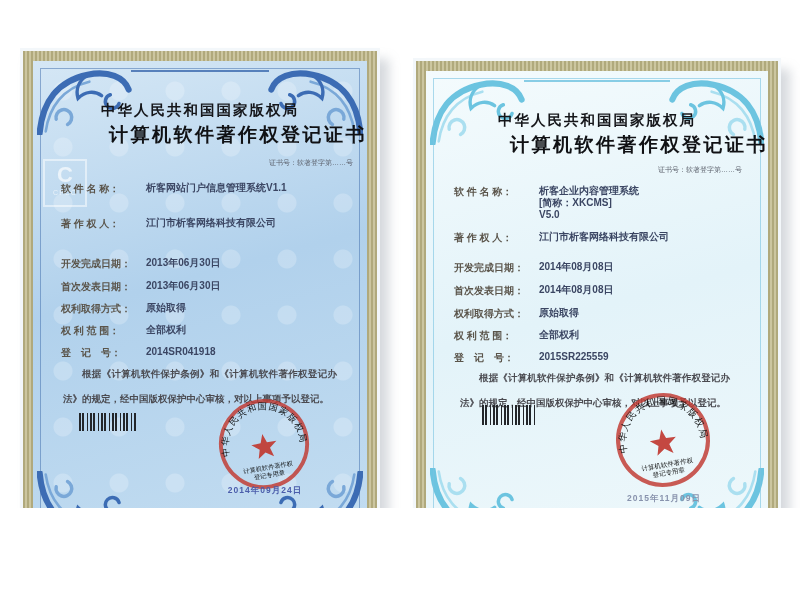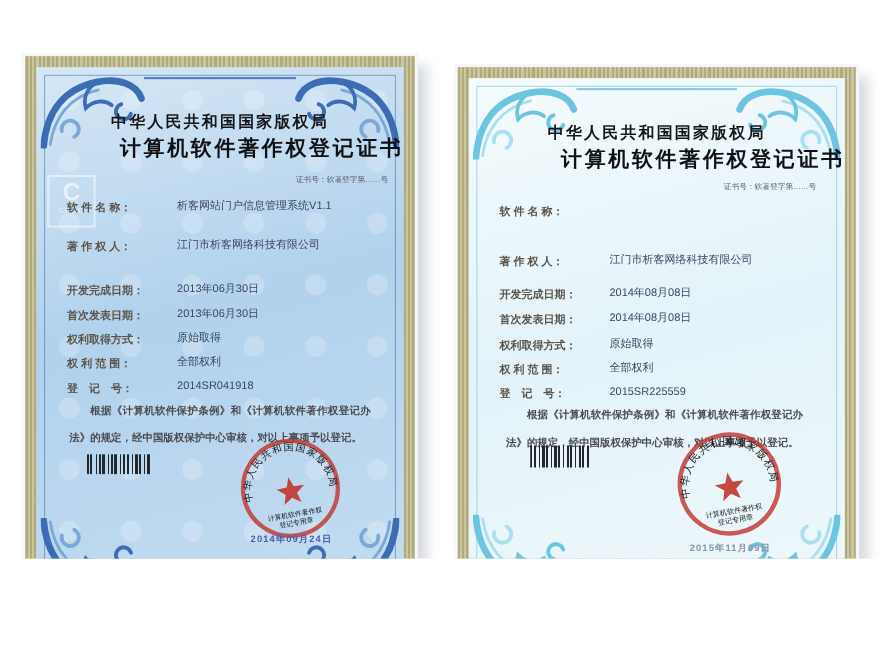--- a/index.html
+++ b/index.html
@@ -29,21 +29,21 @@
   .cert-b .orn .s1{stroke:#6cc4e0}.cert-b .orn .s2{stroke:#aadff0}
   .authority{position:absolute;top:40px;left:0;right:0;text-align:center;font-size:14.5px;
              font-weight:bold;letter-spacing:2px;color:#15161a;}
   .cert-title{position:absolute;top:61px;left:0;right:0;text-align:right;font-size:19px;
               font-weight:bold;letter-spacing:2.5px;color:#101114;}
   .certno{position:absolute;font-size:7px;color:#5a5f6a;}
   .cert-a .certno{top:97px;right:14px;}
   .cert-b .certno{top:94px;right:26px;}
   .row{position:absolute;left:28px;display:flex;font-size:10px;white-space:nowrap;}
   .row .lab{display:inline-block;width:85px;color:#5a544a;font-weight:bold;flex:none;}
-  .row .valcol{font-weight:normal;color:#3b4663;margin-left:15px;}
+  .row .valcol{font-weight:bold;color:#3b4663;}
   .row .valcol span{display:block;line-height:12px;}
   .cert-a .r0{top:121px}.cert-a .r1{top:156px}.cert-a .r2{top:196px}.cert-a .r3{top:219px}
   .cert-a .r4{top:241px}.cert-a .r5{top:263px}.cert-a .r6{top:285px}
   .cert-b .r0{top:114px}.cert-b .r1{top:160px}.cert-b .r2{top:190px}.cert-b .r3{top:213px}
   .cert-b .r4{top:236px}.cert-b .r5{top:258px}.cert-b .r6{top:280px}
   .statement{position:absolute;font-size:9.5px;line-height:25px;color:#4a4a50;text-indent:2em;
              text-align:justify;font-weight:bold;}
   .cert-a .statement{top:300px;left:30px;width:274px;}
   .cert-b .statement{top:294px;left:34px;width:270px;}
   .barcode{position:absolute;background:repeating-linear-gradient(90deg,#23262a 0 2px,transparent 2px 3px,
@@ -204,20 +204,25 @@
         <path class="s1" d="M84,34 a8,8 0 1 0 10,10" stroke-width="4"></path>
       </svg>
       <div class="frame"></div>
 
       <div class="authority">中华人民共和国国家版权局</div>
       <div class="cert-title">计算机软件著作权登记证书</div>
       <div class="certno">证书号：软著登字第……号</div>
 
       <div class="row r0">
         <span class="lab">软 件 名 称：</span>
+        <span class="valcol">
+          <span>析客企业内容管理系统</span>
+          <span>[简称：XKCMS]</span>
+          <span>V5.0</span>
+        </span>
       </div>
       <div class="row r1">
         <span class="lab">著 作 权 人：</span>
         <span class="valcol">
             <span>江门市析客网络科技有限公司</span>
           </span>
       </div>
       <div class="row r2">
         <span class="lab">开发完成日期：</span>
         <span class="valcol">

